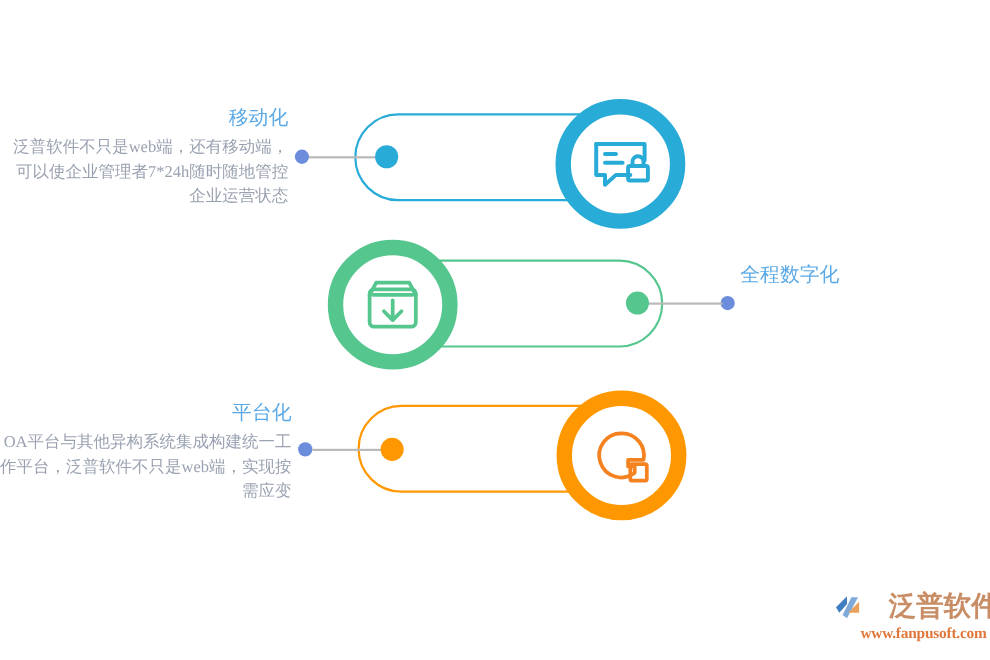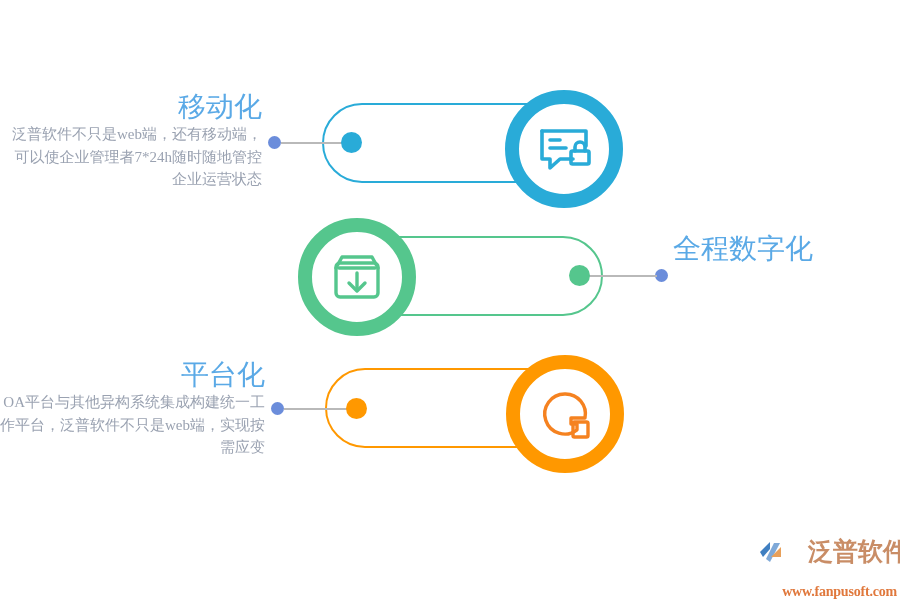--- a/index.html
+++ b/index.html
@@ -41,21 +41,21 @@
 
   
   .conn{position:absolute;height:2px;background:#b9b9b9;}
 
   
   .enddot{position:absolute;width:13px;height:13px;border-radius:50%;background:#6b8ddb;}
 
   
   .txtblock{position:absolute;}
   .heading{
-    font-size:28px;
+    font-size:18px;
     line-height:30px;
     font-weight:400;
     color:#5aa9e6;
     white-space:nowrap;
     margin:0 0 1px 0;
     font-family:"Liberation Serif","DejaVu Serif",serif;
   }
   .body{
     font-size:15px;
     line-height:22.5px;
@@ -69,21 +69,21 @@
   
   .logo{position:absolute;left:757px;top:537px;width:140px;height:55px;}
   .logo-row{display:flex;align-items:center;gap:21px;}
   .logo-mark{width:30px;height:30px;flex:0 0 auto;}
   .logo-word{
     font-size:25px;line-height:30px;color:#c98d66;letter-spacing:0px;
     font-family:"Liberation Serif","DejaVu Serif",serif;font-weight:700;
     white-space:nowrap;
   }
   .logo-url{
-    font-size:14px;line-height:17px;color:#e0783c;margin-top:16px;
+    font-size:14px;line-height:17px;color:#e0783c;margin-top:1px;
     font-family:"Liberation Serif","DejaVu Serif",serif;font-weight:700;
     letter-spacing:-0.2px;white-space:nowrap;text-align:right;
   }
 </style>
 </head>
 <body>
 
 <div class="stage">
 
   <div class="row">

